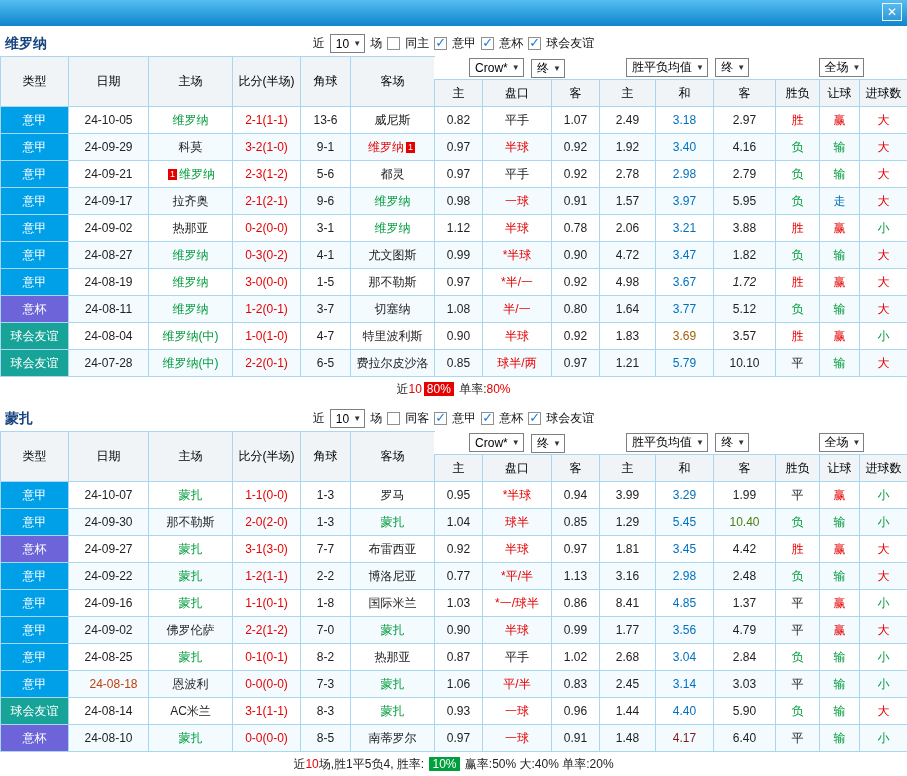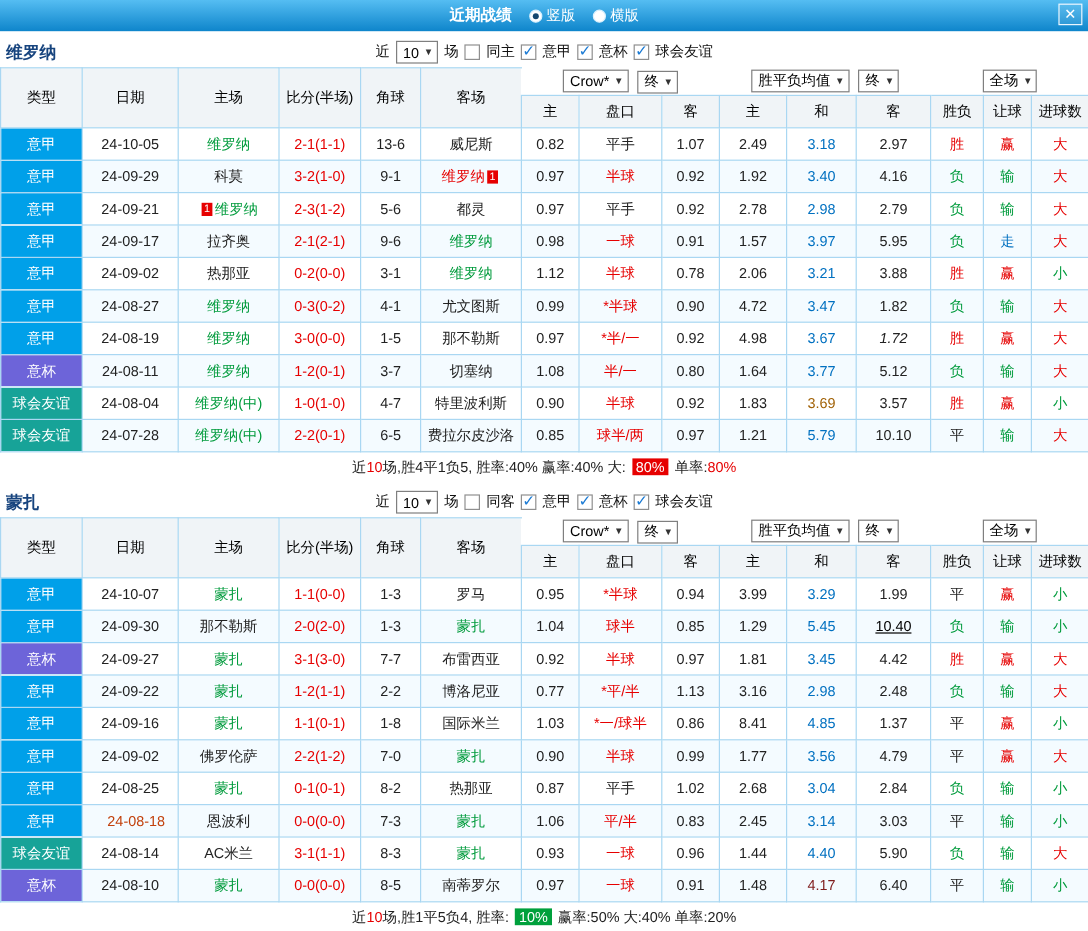--- a/index.html
+++ b/index.html
@@ -107,31 +107,20 @@
     font-size: 12px; color: #222; white-space: pre;
   }
   .chip { color: #fff; padding: 0 3px; margin: 0 2px; }
   .chip.red { background: #e60000; }
   .chip.green { background: #00a03c; }
 </style>
 </head>
 <body>
 
 <div class="titlebar">
-  <div class="tb-center">
-    <span class="tb-title">近期战绩</span>
-    <span class="radio-lab">
-      <span class="radio on"></span>
-      <span>竖版</span>
-    </span>
-    <span class="radio-lab">
-      <span class="radio"></span>
-      <span>横版</span>
-    </span>
-  </div>
   <div class="close-btn">✕</div>
 </div>
 
 <div class="section">
   <div class="sec-top">
     <span class="team">维罗纳</span>
     <div class="filters">
       <span>近</span>
       <span class="sel">
         <span>10</span>
@@ -381,21 +370,21 @@
           <td style="color: rgb(34, 34, 34);">1.21</td>
           <td style="color: rgb(0, 112, 192);">5.79</td>
           <td style="color: rgb(34, 34, 34);">10.10</td>
           <td style="color: rgb(34, 34, 34);">平</td>
           <td style="color: rgb(0, 155, 60);">输</td>
           <td style="color: rgb(230, 0, 0);">大</td>
         </tr>
       </tbody>
   </table>
 
-  <div class="summary"><span>近</span><span style="color: rgb(230, 0, 0);">10</span><span>场,胜4平1负5, 胜率:40% 赢率:40% 大: </span><span class="chip red">80%</span><span> 单率:</span><span style="color: rgb(230, 0, 0);">80%</span></div>
+  <div class="summary"><span>近</span><span style="color: rgb(230, 0, 0);">10</span><span class="chip red">80%</span><span> 单率:</span><span style="color: rgb(230, 0, 0);">80%</span></div>
 </div>
 
 <div class="section">
   <div class="sec-top">
     <span class="team">蒙扎</span>
     <div class="filters">
       <span>近</span>
       <span class="sel">
         <span>10</span>
         <span class="arr">▼</span>
@@ -500,21 +489,21 @@
           <td style="color: rgb(34, 34, 34);">24-09-30</td>
           <td><span style="color: rgb(34, 34, 34);">那不勒斯</span></td>
           <td style="color: rgb(230, 0, 0);">2-0(2-0)</td>
           <td style="color: rgb(34, 34, 34);">1-3</td>
           <td><span style="color: rgb(0, 155, 60);">蒙扎</span></td>
           <td style="color: rgb(34, 34, 34);">1.04</td>
           <td style="color: rgb(230, 0, 0);">球半</td>
           <td style="color: rgb(34, 34, 34);">0.85</td>
           <td style="color: rgb(34, 34, 34);">1.29</td>
           <td style="color: rgb(0, 112, 192);">5.45</td>
-          <td style="color: #000000; text-decoration: underline;">10.40</td>
+          <td style="color: #4d7c0f;">10.40</td>
           <td style="color: rgb(0, 155, 60);">负</td>
           <td style="color: rgb(0, 155, 60);">输</td>
           <td style="color: rgb(0, 155, 60);">小</td>
         </tr>
         <tr>
           <td style="color: rgb(255, 255, 255); background: rgb(109, 100, 217);">意杯</td>
           <td style="color: rgb(34, 34, 34);">24-09-27</td>
           <td><span style="color: rgb(0, 155, 60);">蒙扎</span></td>
           <td style="color: rgb(230, 0, 0);">3-1(3-0)</td>
           <td style="color: rgb(34, 34, 34);">7-7</td>

